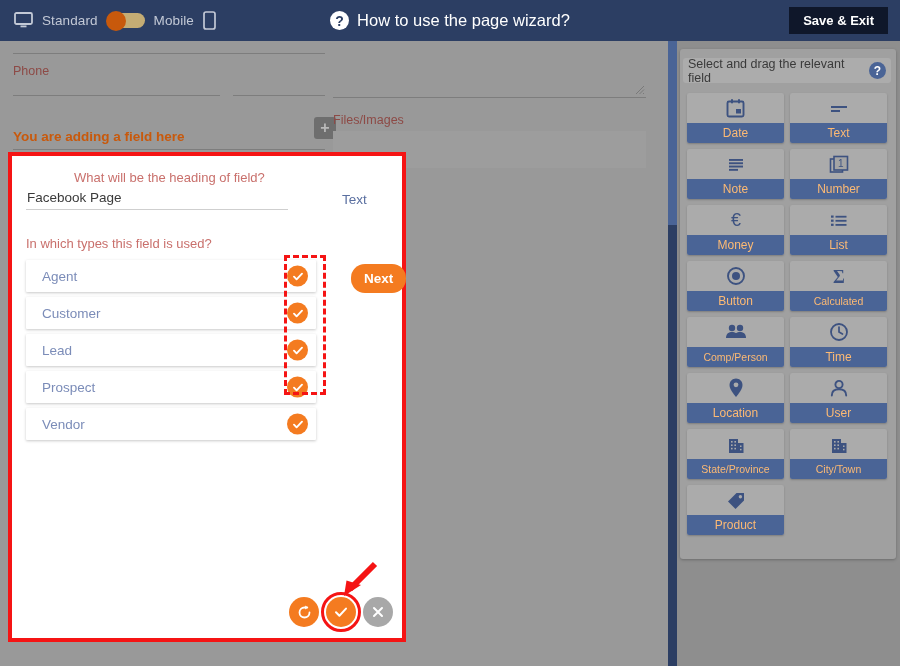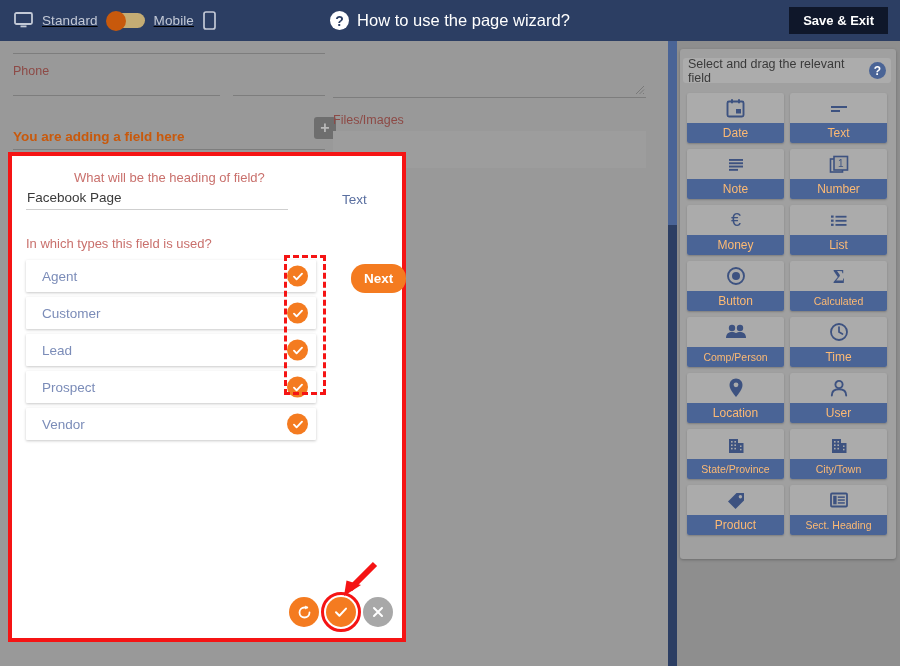--- a/index.html
+++ b/index.html
@@ -8,21 +8,21 @@
     font-family: "Liberation Sans", sans-serif;
     overflow: hidden;
     background: #999999;
   }
   #root { position: relative; width: 900px; height: 666px; }
 
   
   .topbar {
     position: absolute; left: 0; top: 0; width: 900px; height: 41px;
     background: #2c3e63;
-    display: flex; align-items: center; text-decoration: underline;
+    display: flex; align-items: center;
   }
   .tb-left { display: flex; align-items: center; gap: 9px; padding-left: 14px; }
   .tb-icon { display: flex; align-items: center; }
   .tb-label {
     color: #c3c9d6; font-size: 13.5px; letter-spacing: .1px;
   }
   .toggle {
     position: relative; width: 38px; height: 15px; border-radius: 8px;
     background: #c4ac74; display: inline-block;
   }
@@ -474,32 +474,20 @@
       <div class="ftile">
         <div class="ftile-ic">
           <svg width="22" height="21" viewBox="0 0 22 21">
             <path d="M11.5 3 L19 3 L19 10.5 L10.5 19 L3 11.5 Z" fill="#3d5280"></path>
             <circle cx="15.4" cy="6.7" r="1.7" fill="#ababab"></circle>
           </svg>
         </div>
         <div class="ftile-lb">Product</div>
       </div>
 
-      <div class="ftile">
-        <div class="ftile-ic">
-          <svg width="22" height="20" viewBox="0 0 22 20">
-            <rect x="3" y="3.5" width="16" height="13" rx="1" fill="none" stroke="#3d5280" stroke-width="1.8"></rect>
-            <rect x="5.2" y="5.8" width="3.4" height="8.5" fill="#3d5280"></rect>
-            <rect x="9.8" y="6.4" width="7" height="1.5" fill="#3d5280"></rect>
-            <rect x="9.8" y="9.3" width="7" height="1.5" fill="#3d5280"></rect>
-            <rect x="9.8" y="12.2" width="7" height="1.5" fill="#3d5280"></rect>
-          </svg>
-        </div>
-        <div class="ftile-lb sm">Sect. Heading</div>
-      </div>
 
     </div>
   </div>
 
   <div class="wizard">
 
     <div class="wz-q1">What will be the heading of field?</div>
     <input class="wz-input" type="text" value="Facebook Page" style="">
     <div class="wz-type">Text</div>
 

